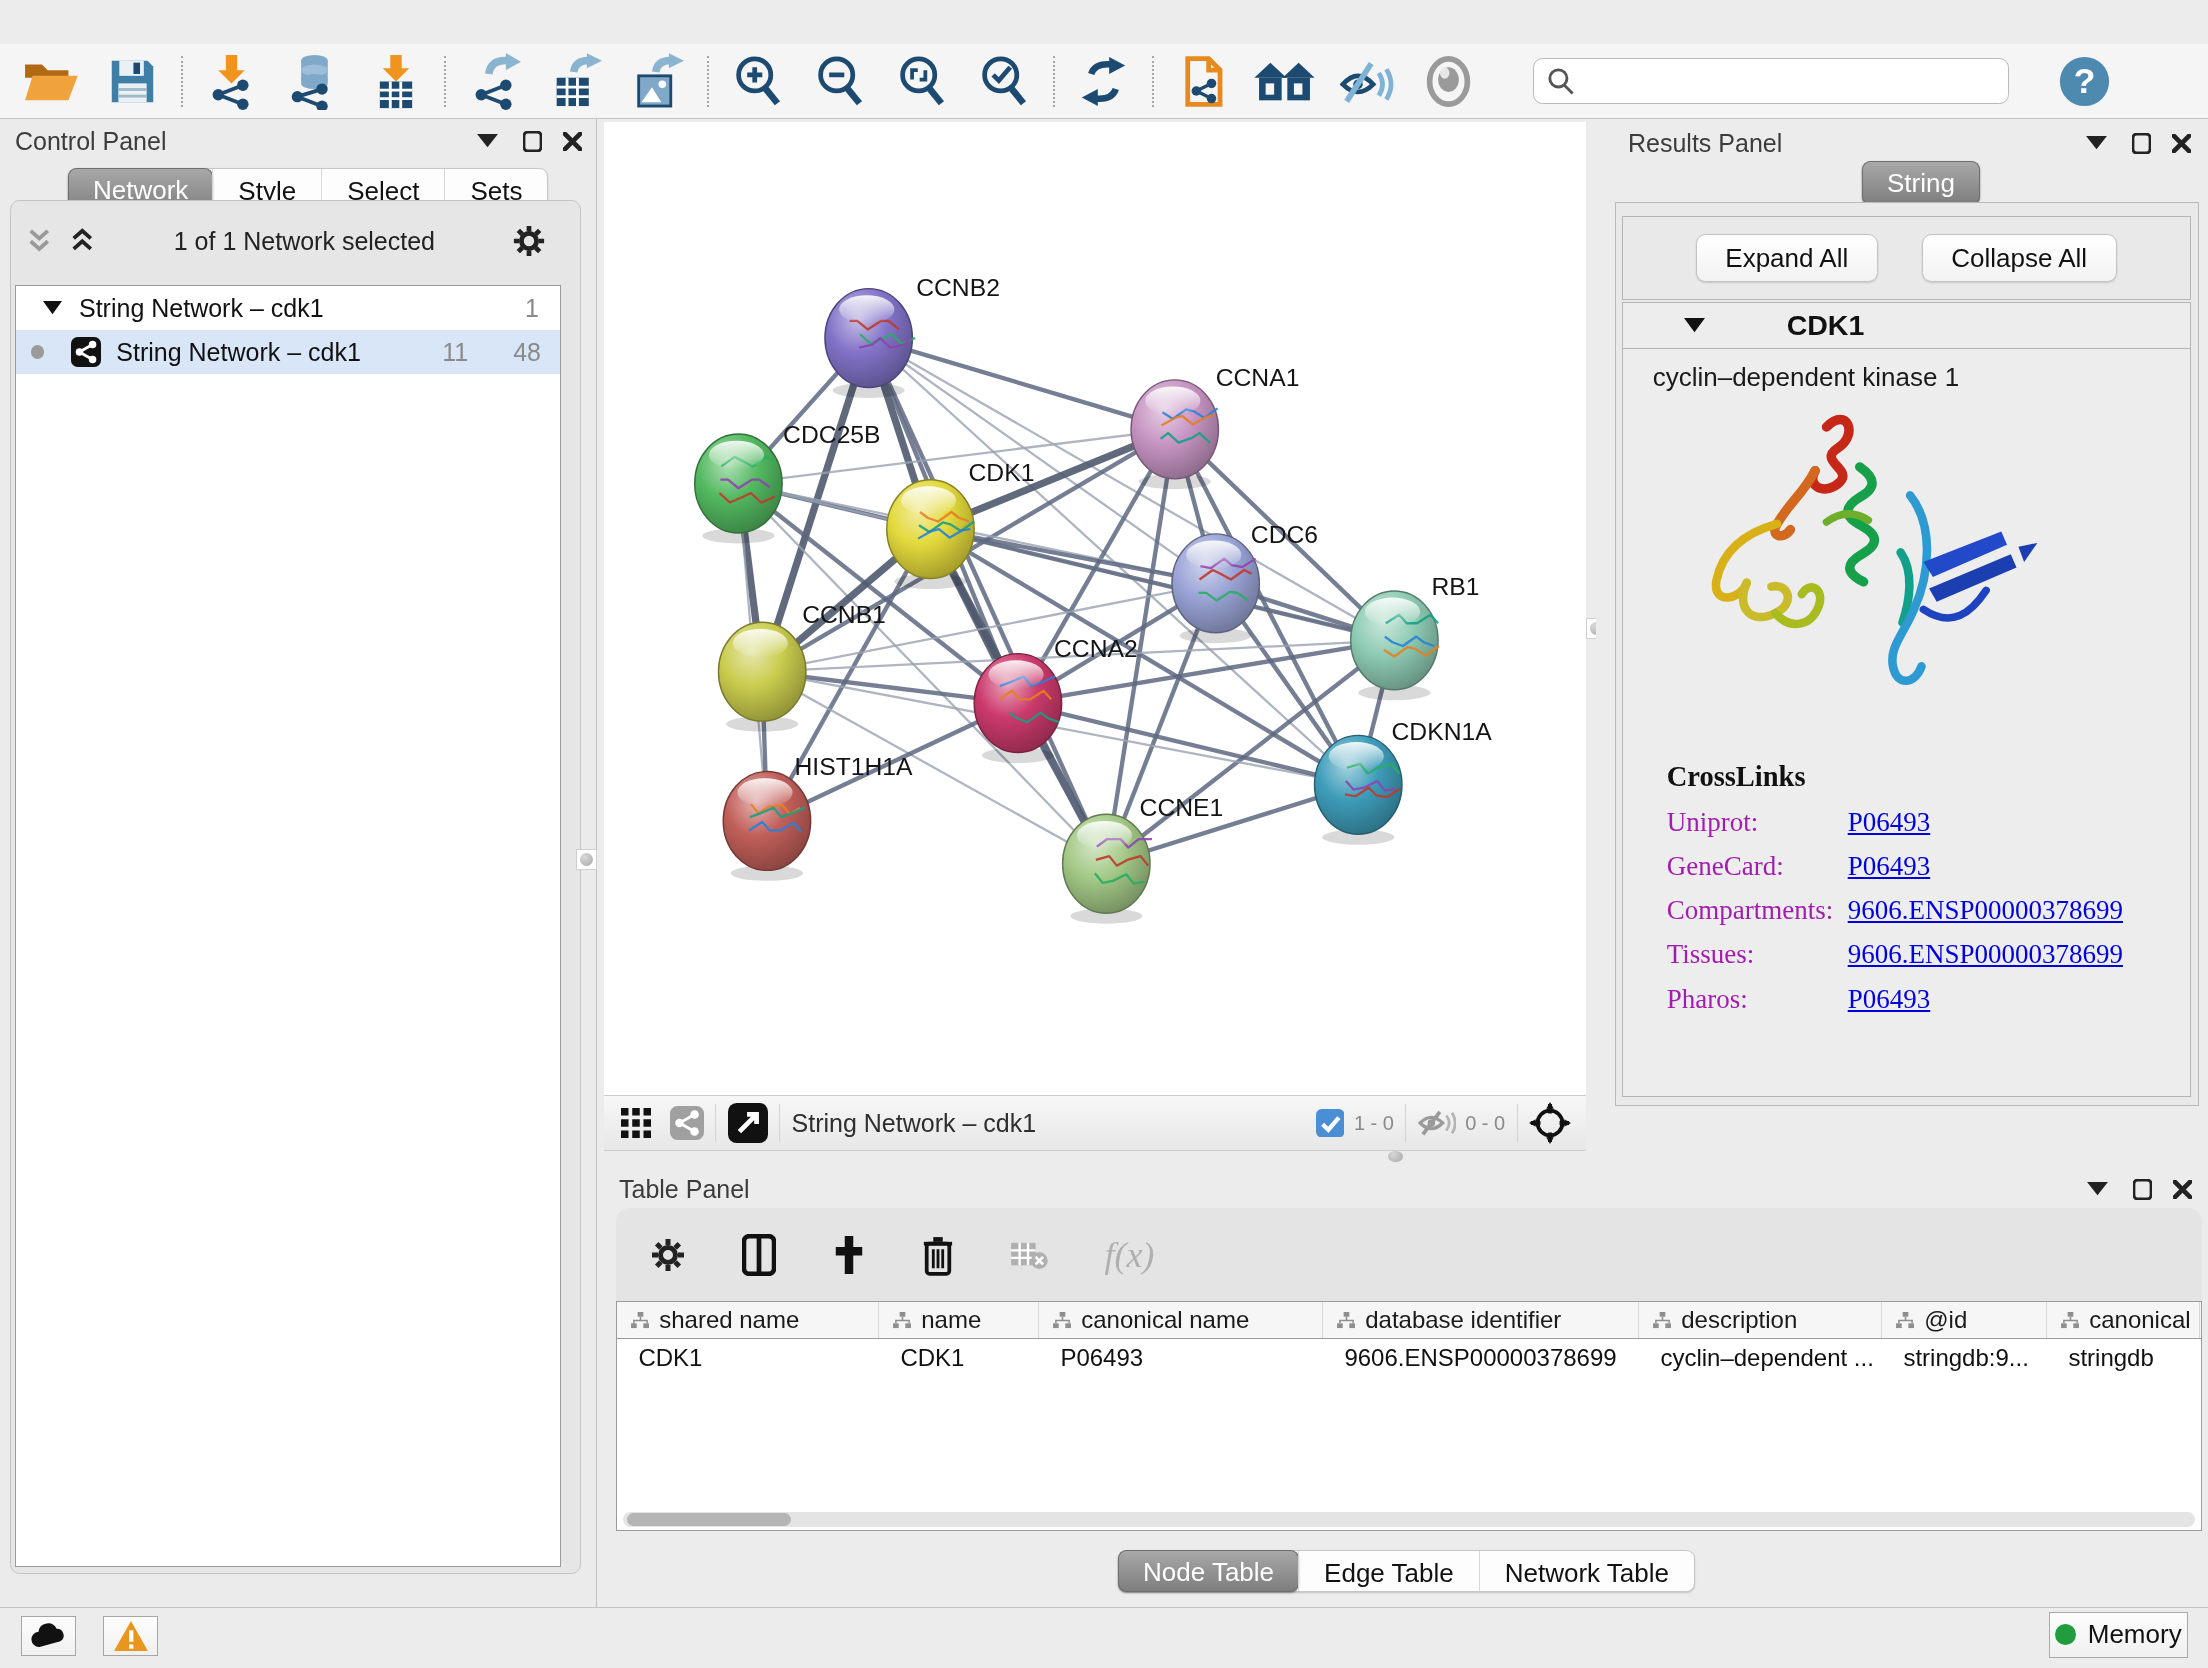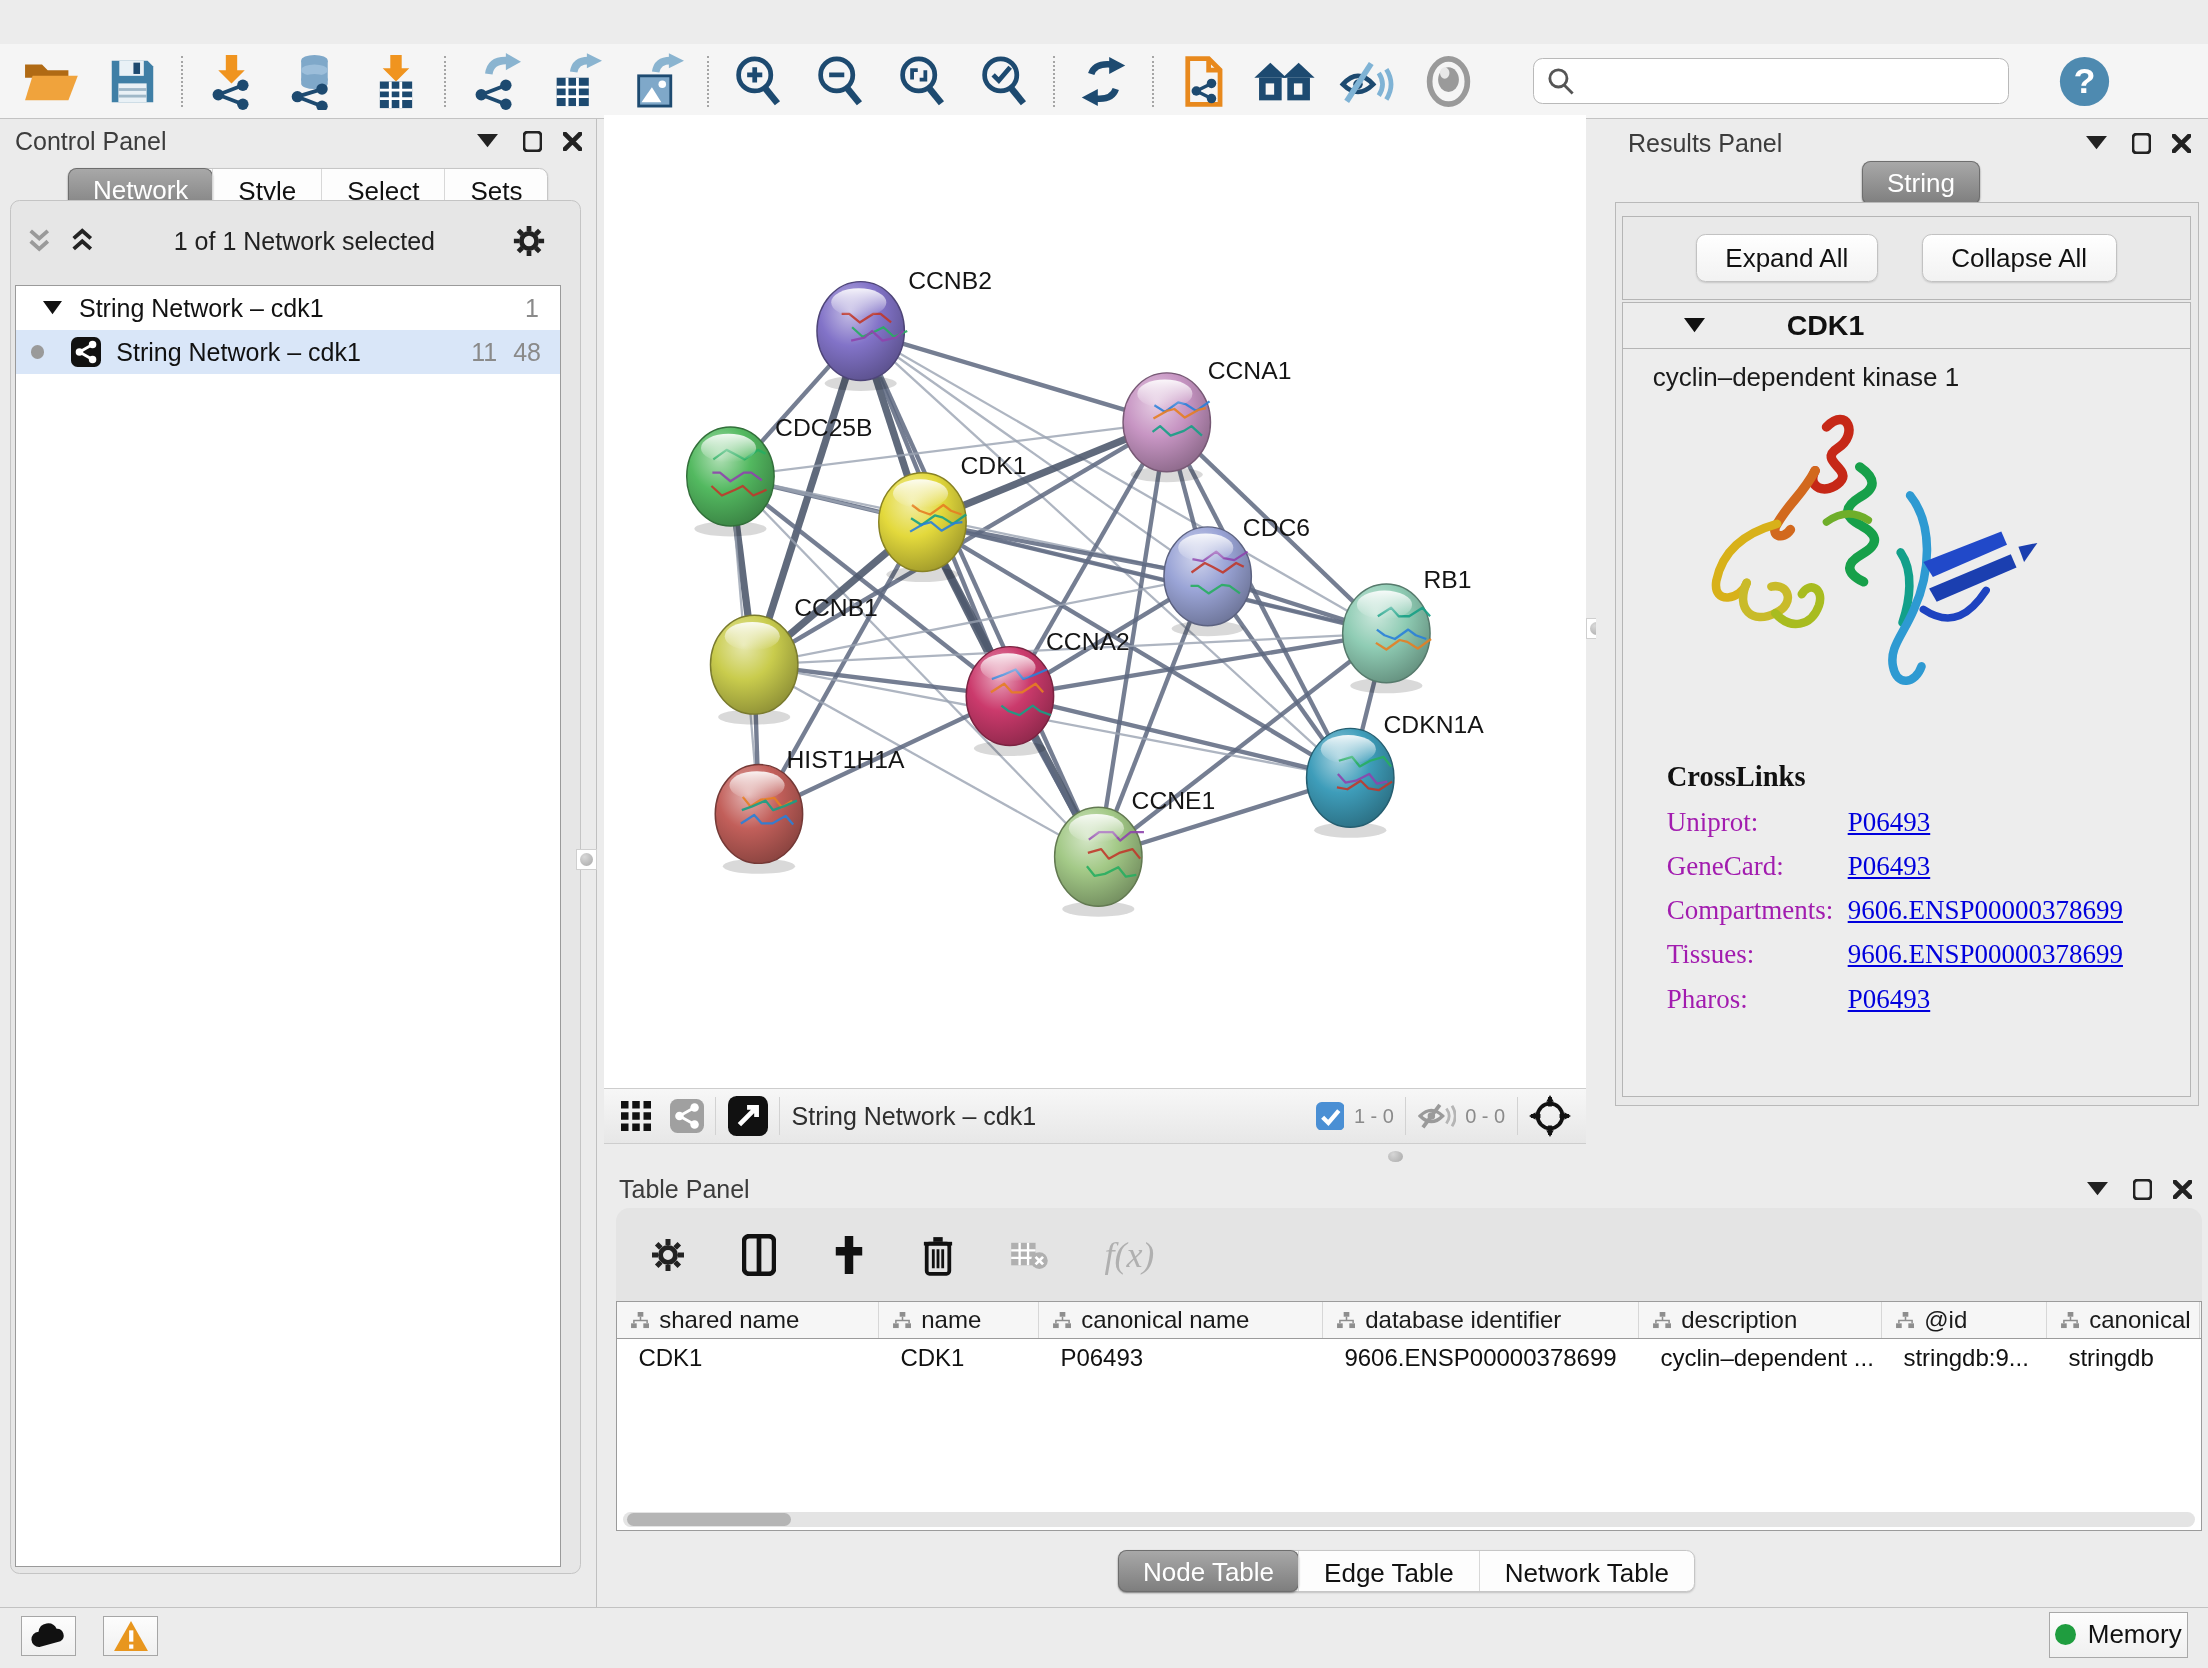--- a/index.html
+++ b/index.html
@@ -41,21 +41,21 @@
   .cp-container { left:9.5px; top:81px; width:571px; height:1374px; background:#e6e6e6;
     border:1px solid #c4c4c4; border-radius:9.5px; }
   .cp-subheader { left:11.4px; top:103px; width:548px; height:38px; display:flex; align-items:center; }
   .cp-status { flex:1; text-align:center; font-size:25px; color:#222; }
   .cp-list { left:15px; top:166px; width:546px; height:1282px; background:#fff; border:1.9px solid #9a9a9a; }
   .tree-row { height:44px; display:flex; align-items:center; font-size:25px; color:#111; }
   .tree-row .count { color:#8a8a8a; }
   .tree-row.selected { background:#d9e6f8; }
 
   
-  .network-panel { left:604px; top:115px; width:982px; height:1029px; background:#fff; }
+  .network-panel { left:604px; top:122px; width:982px; height:1029px; background:#fff;padding-left:8px; }
   .net-bar { position:absolute; left:0; top:973px; width:982px; height:56px;
     background:linear-gradient(#f7f7f7,#e7e7e7); border-top:1px solid #cdcdcd; border-bottom:1px solid #cdcdcd;
     display:flex; align-items:center; }
   .nb-sep { width:0; border-left:1.9px solid #d2d2d2; height:38px; margin:0 11.4px; }
   .nb-text { font-size:25px; color:#2e2e2e; }
   .nb-count { font-size:20px; color:#8a8a8a; margin-left:9.5px; white-space:nowrap; }
   .v-split-handle { left:576px; top:849px; width:21px; height:21px; background:#fff; border:1px solid #cfcfcf;
     display:flex; align-items:center; justify-content:center; }
   .v-split-handle .dot, .r-split-handle .dot { width:13.3px; height:13.3px; border-radius:50%;
     background:radial-gradient(circle at 35% 30%, #d9d9d9, #a7a7a7); }
@@ -324,21 +324,21 @@
         <span style="width:13.3px;height:13.3px;border-radius:50%;background:#9a9a9a;margin:0 27px 0 15px"></span>
         <svg width="30" height="30" viewBox="0 0 32 32" style="margin-right:15px">
           <rect x="0" y="0" width="32" height="32" rx="7" fill="#111"></rect>
           <circle cx="9" cy="16" r="4" fill="#fff"></circle>
             <circle cx="23" cy="8" r="4" fill="#fff"></circle>
             <circle cx="23" cy="24" r="4" fill="#fff"></circle>
           <path d="M9 16 L23 8 M9 16 L23 24" stroke="#fff" stroke-width="3"></path>
         </svg>
         <span>String Network – cdk1</span>
         <span style="flex:1"></span>
-        <span class="count" style="margin-right:16px">11</span>
+        <span class="count" style="margin-right:45px">11</span>
         <span class="count" style="margin-right:19px">48</span>
       </div>
     </div>
   </div>
 
   <div class="abs v-split-handle">
       <div class="dot"></div>
     </div>
 
   <div class="abs network-panel">

